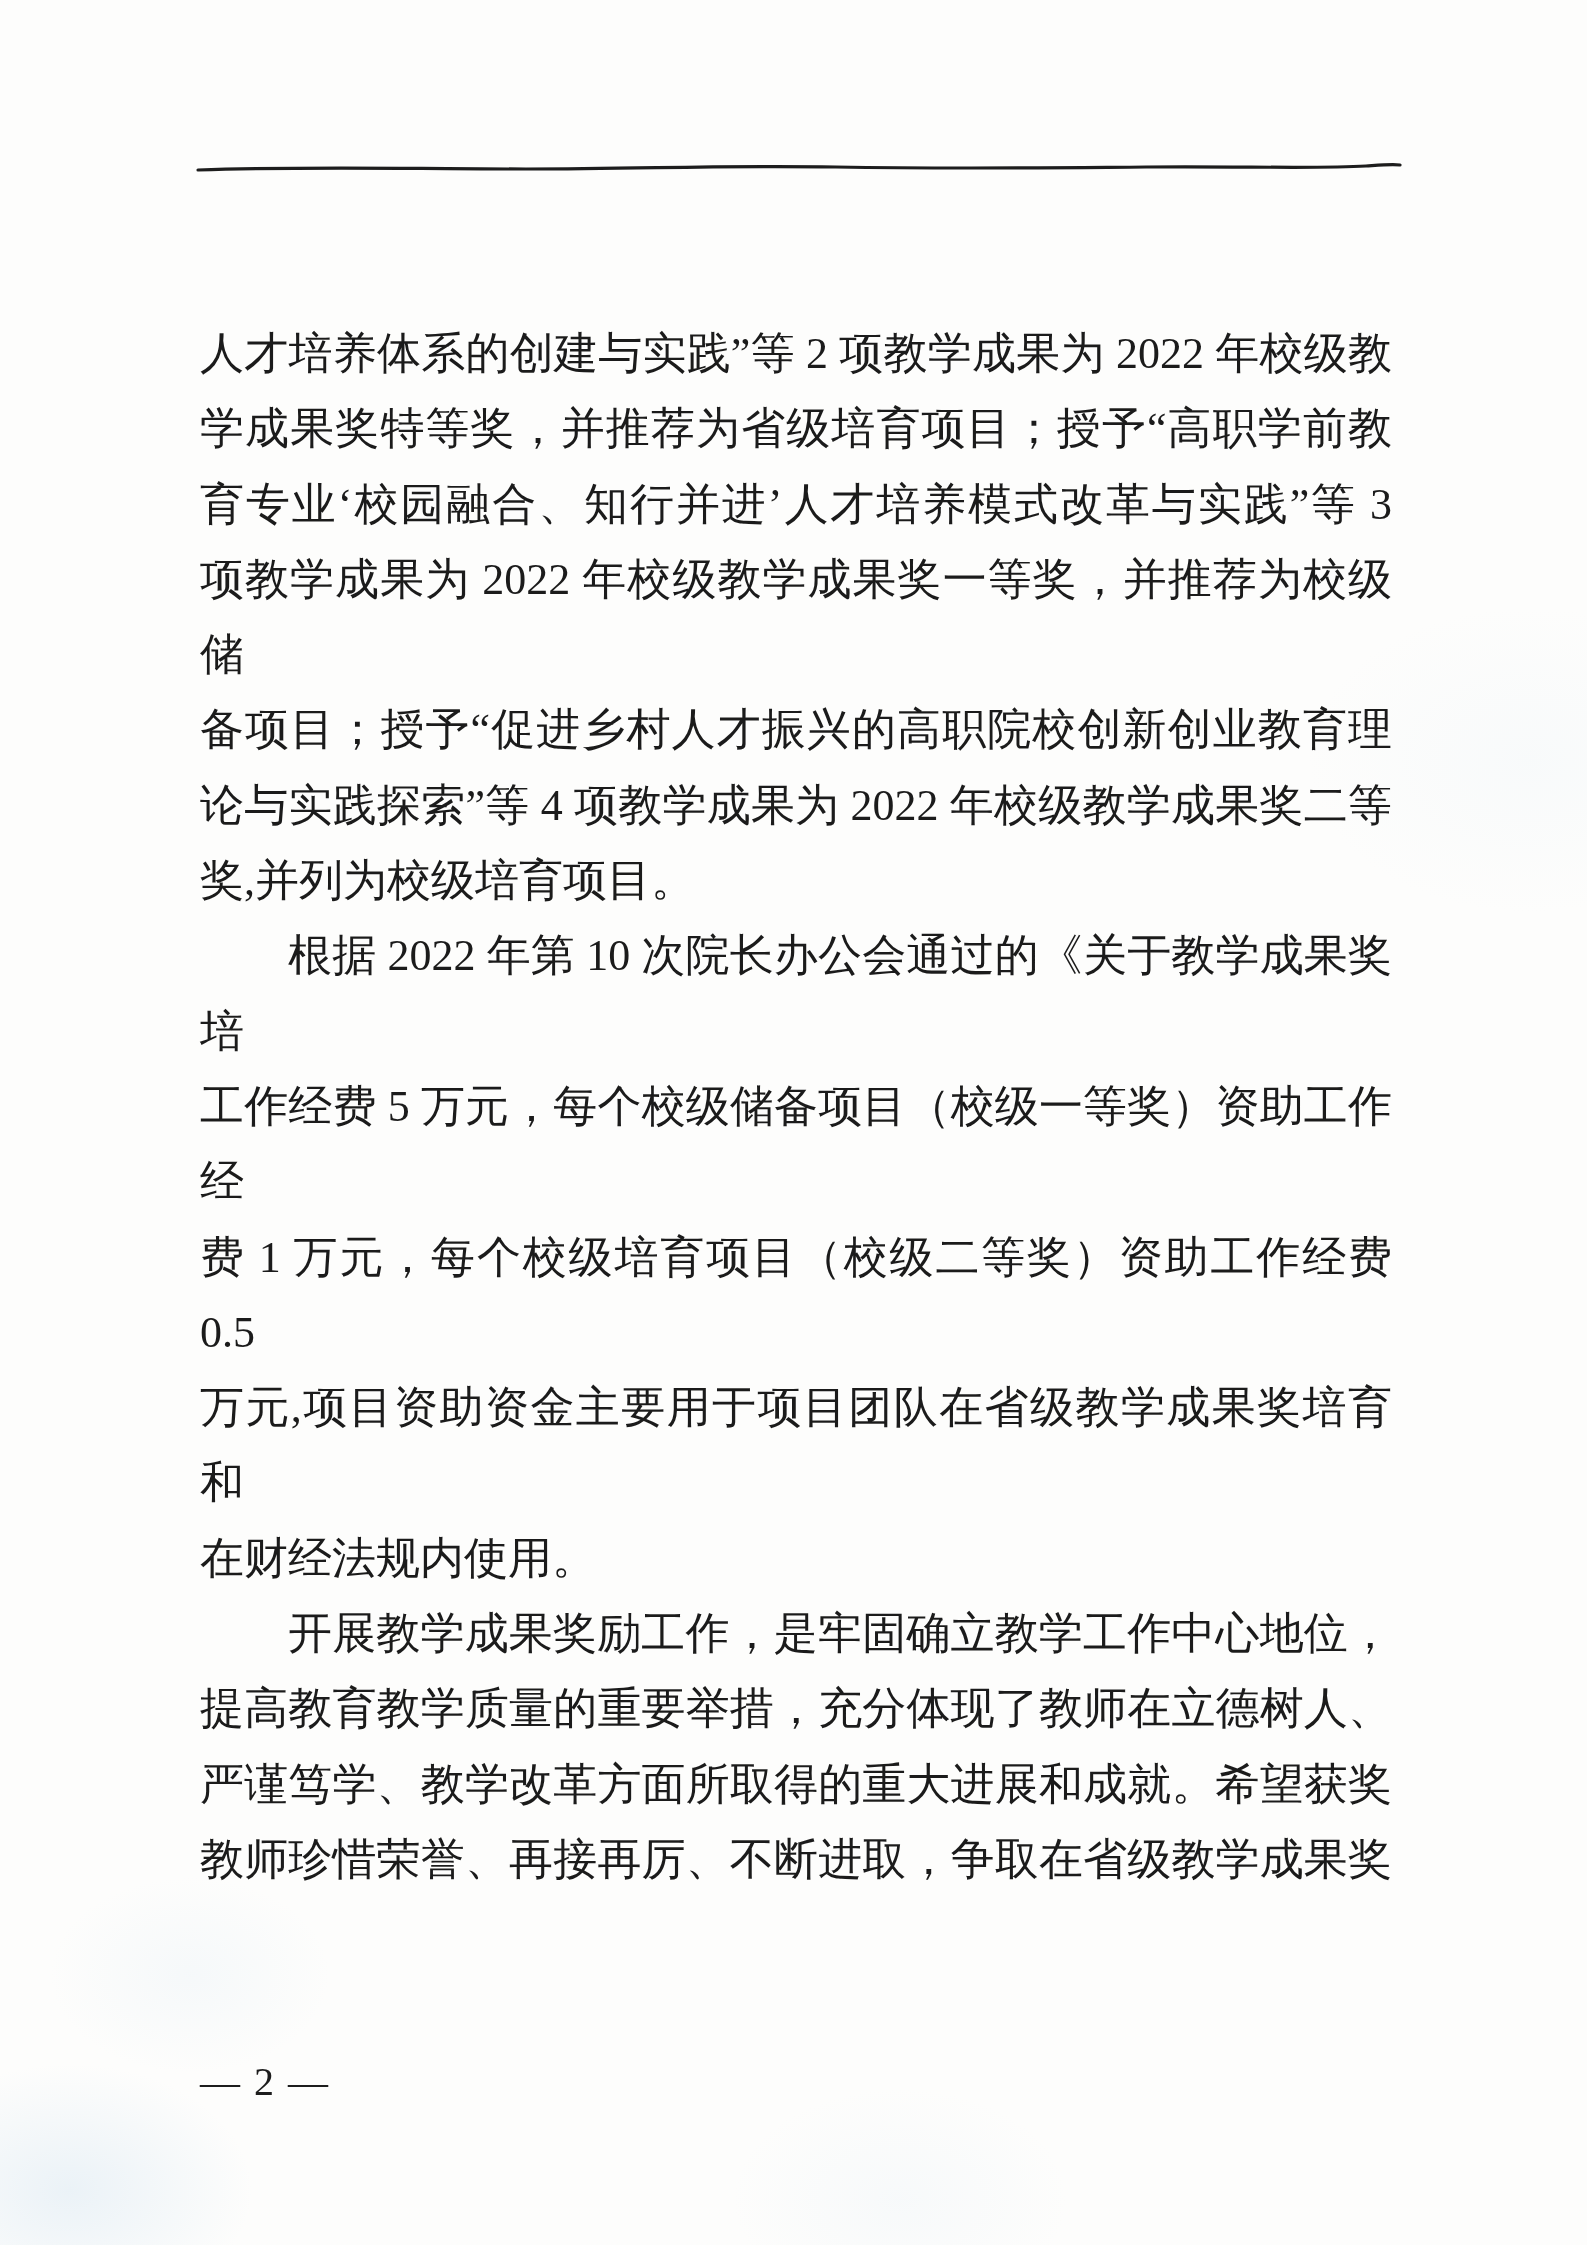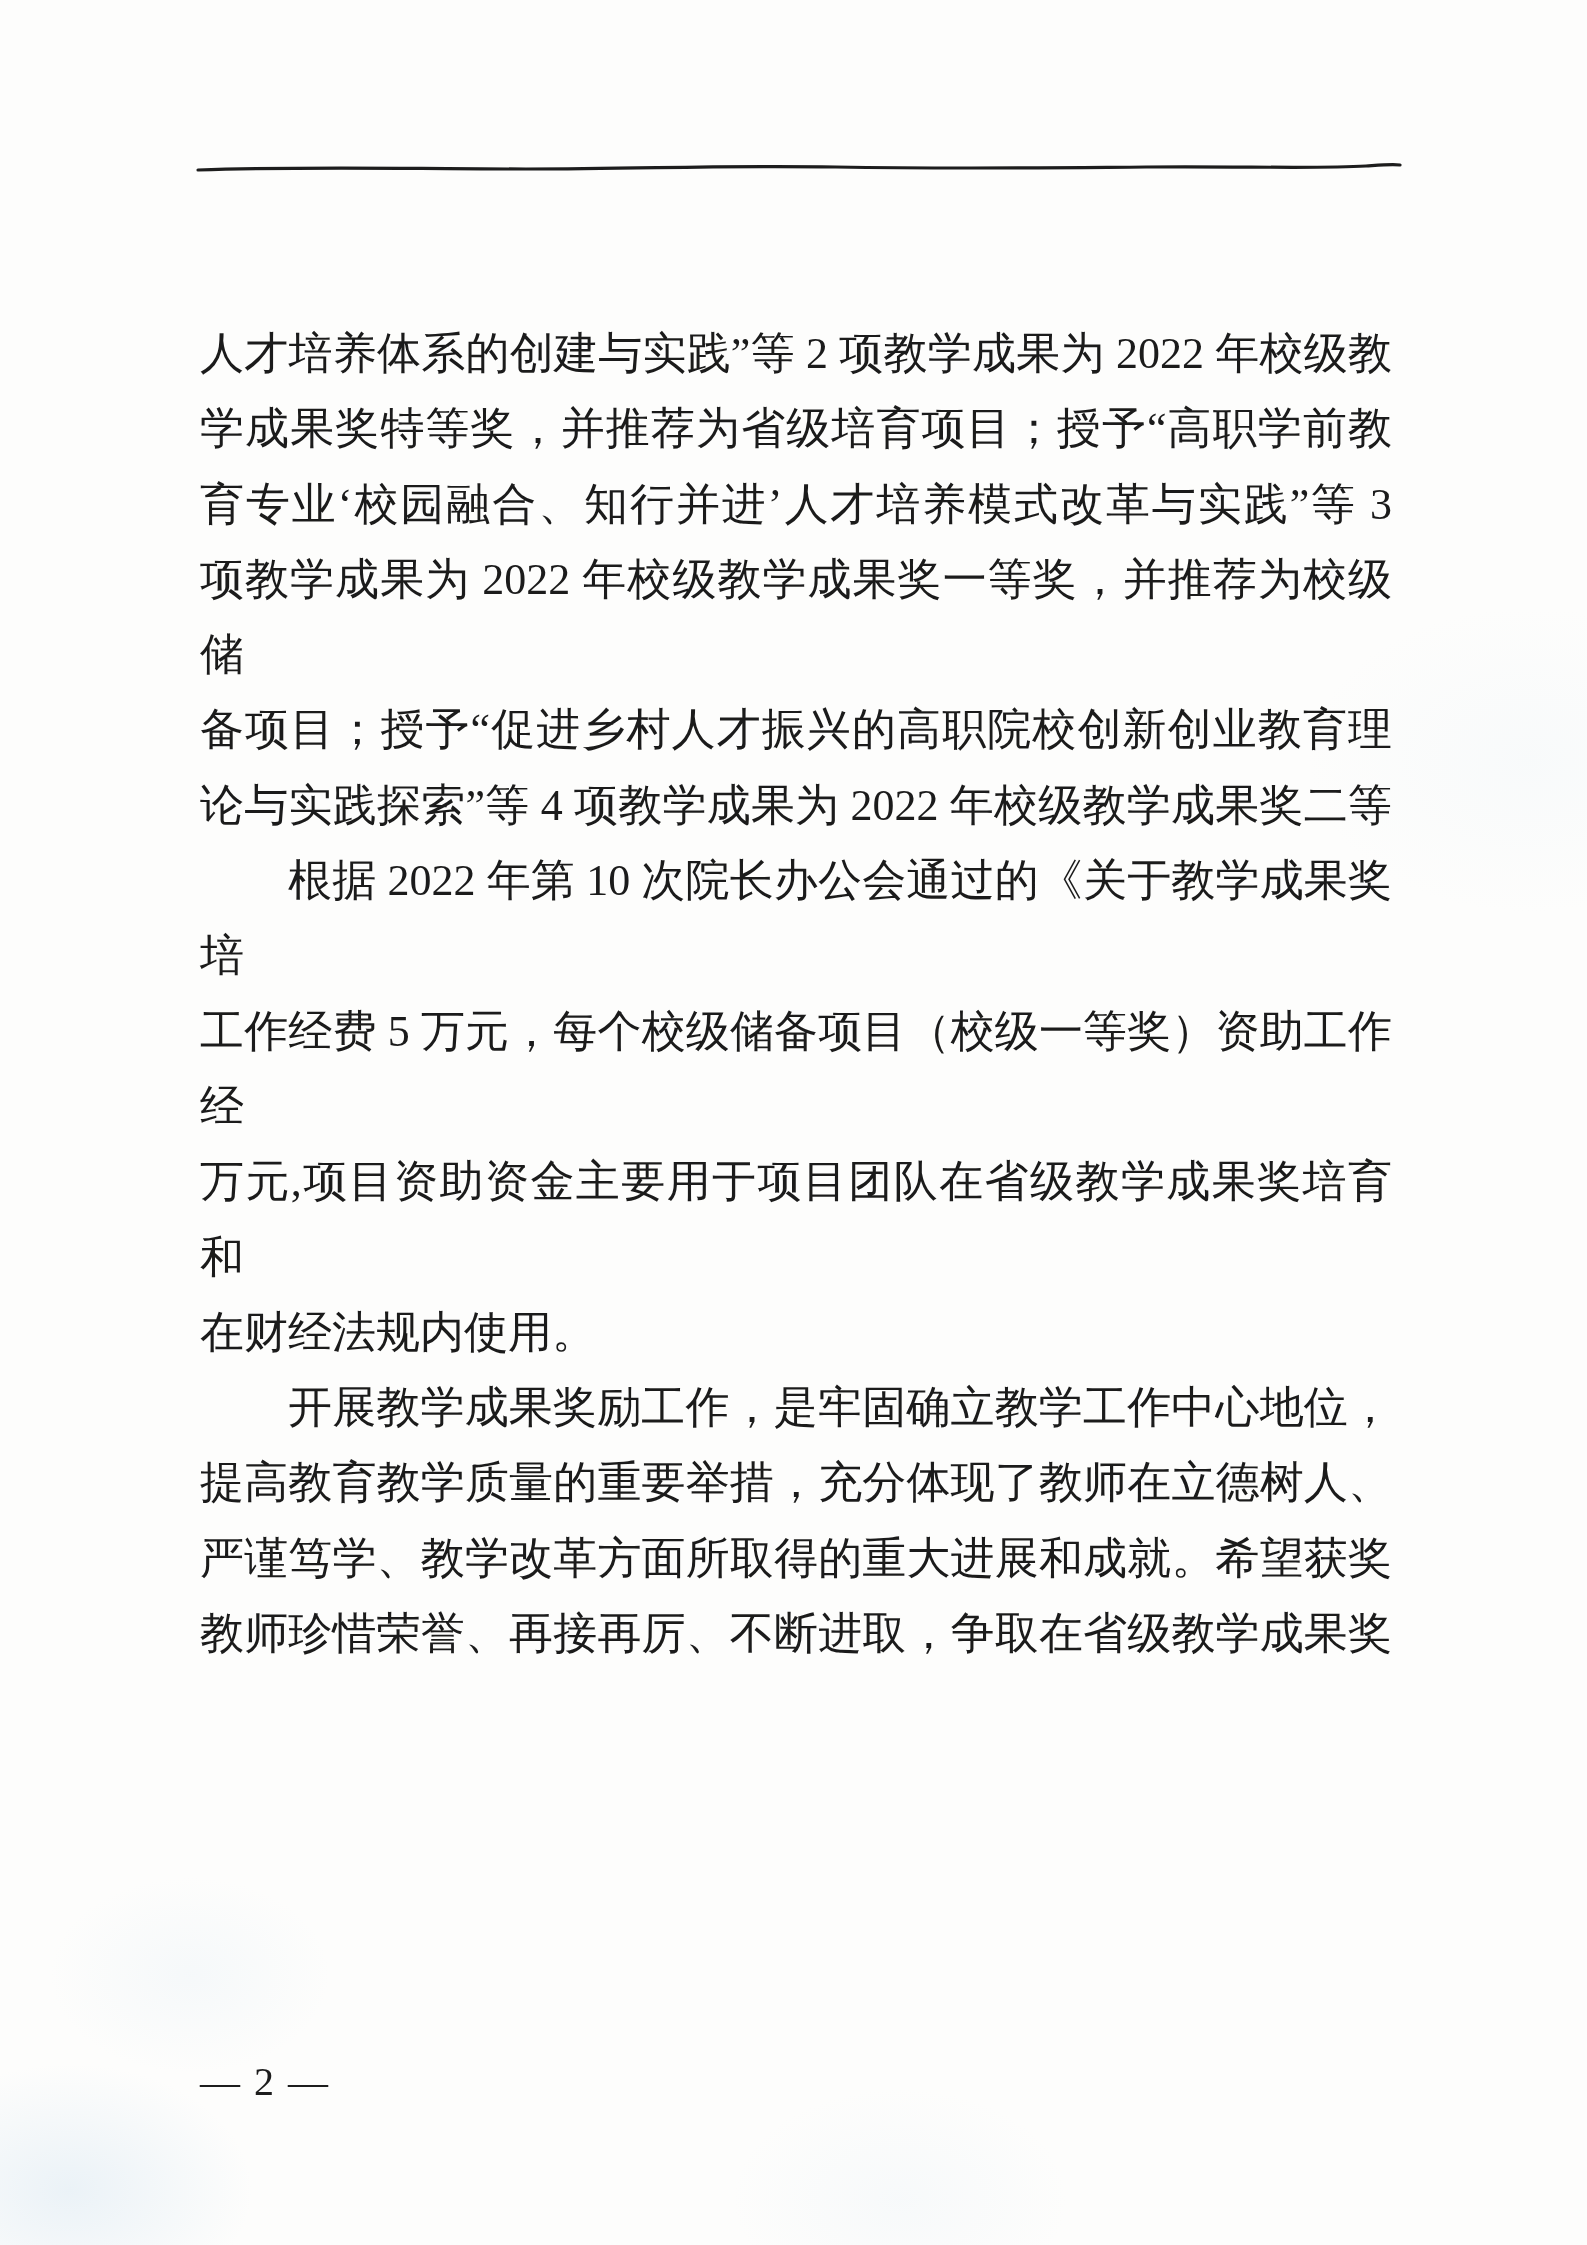--- a/index.html
+++ b/index.html
@@ -69,24 +69,26 @@
   </svg>
 
   <div class="doc-body">
       <div class="paragraph">
         <div class="line">人才培养体系的创建与实践”等 2 项教学成果为 2022 年校级教</div>
         <div class="line">学成果奖特等奖，并推荐为省级培育项目；授予“高职学前教</div>
         <div class="line">育专业‘校园融合、知行并进’人才培养模式改革与实践”等 3</div>
         <div class="line">项教学成果为 2022 年校级教学成果奖一等奖，并推荐为校级储</div>
         <div class="line">备项目；授予“促进乡村人才振兴的高职院校创新创业教育理</div>
         <div class="line">论与实践探索”等 4 项教学成果为 2022 年校级教学成果奖二等</div>
+        <div class="line last">奖,并列为校级培育项目。</div>
       </div>
       <div class="paragraph">
         <div class="line indent">根据 2022 年第 10 次院长办公会通过的《关于教学成果奖培</div>
         <div class="line">工作经费 5 万元，每个校级储备项目（校级一等奖）资助工作经</div>
+        <div class="line">费 1 万元，每个校级培育项目（校级二等奖）资助工作经费 0.5</div>
         <div class="line">万元,项目资助资金主要用于项目团队在省级教学成果奖培育和</div>
         <div class="line last">在财经法规内使用。</div>
       </div>
       <div class="paragraph">
         <div class="line indent">开展教学成果奖励工作，是牢固确立教学工作中心地位，</div>
         <div class="line">提高教育教学质量的重要举措，充分体现了教师在立德树人、</div>
         <div class="line">严谨笃学、教学改革方面所取得的重大进展和成就。希望获奖</div>
         <div class="line">教师珍惜荣誉、再接再厉、不断进取，争取在省级教学成果奖</div>
       </div>
     </div>

